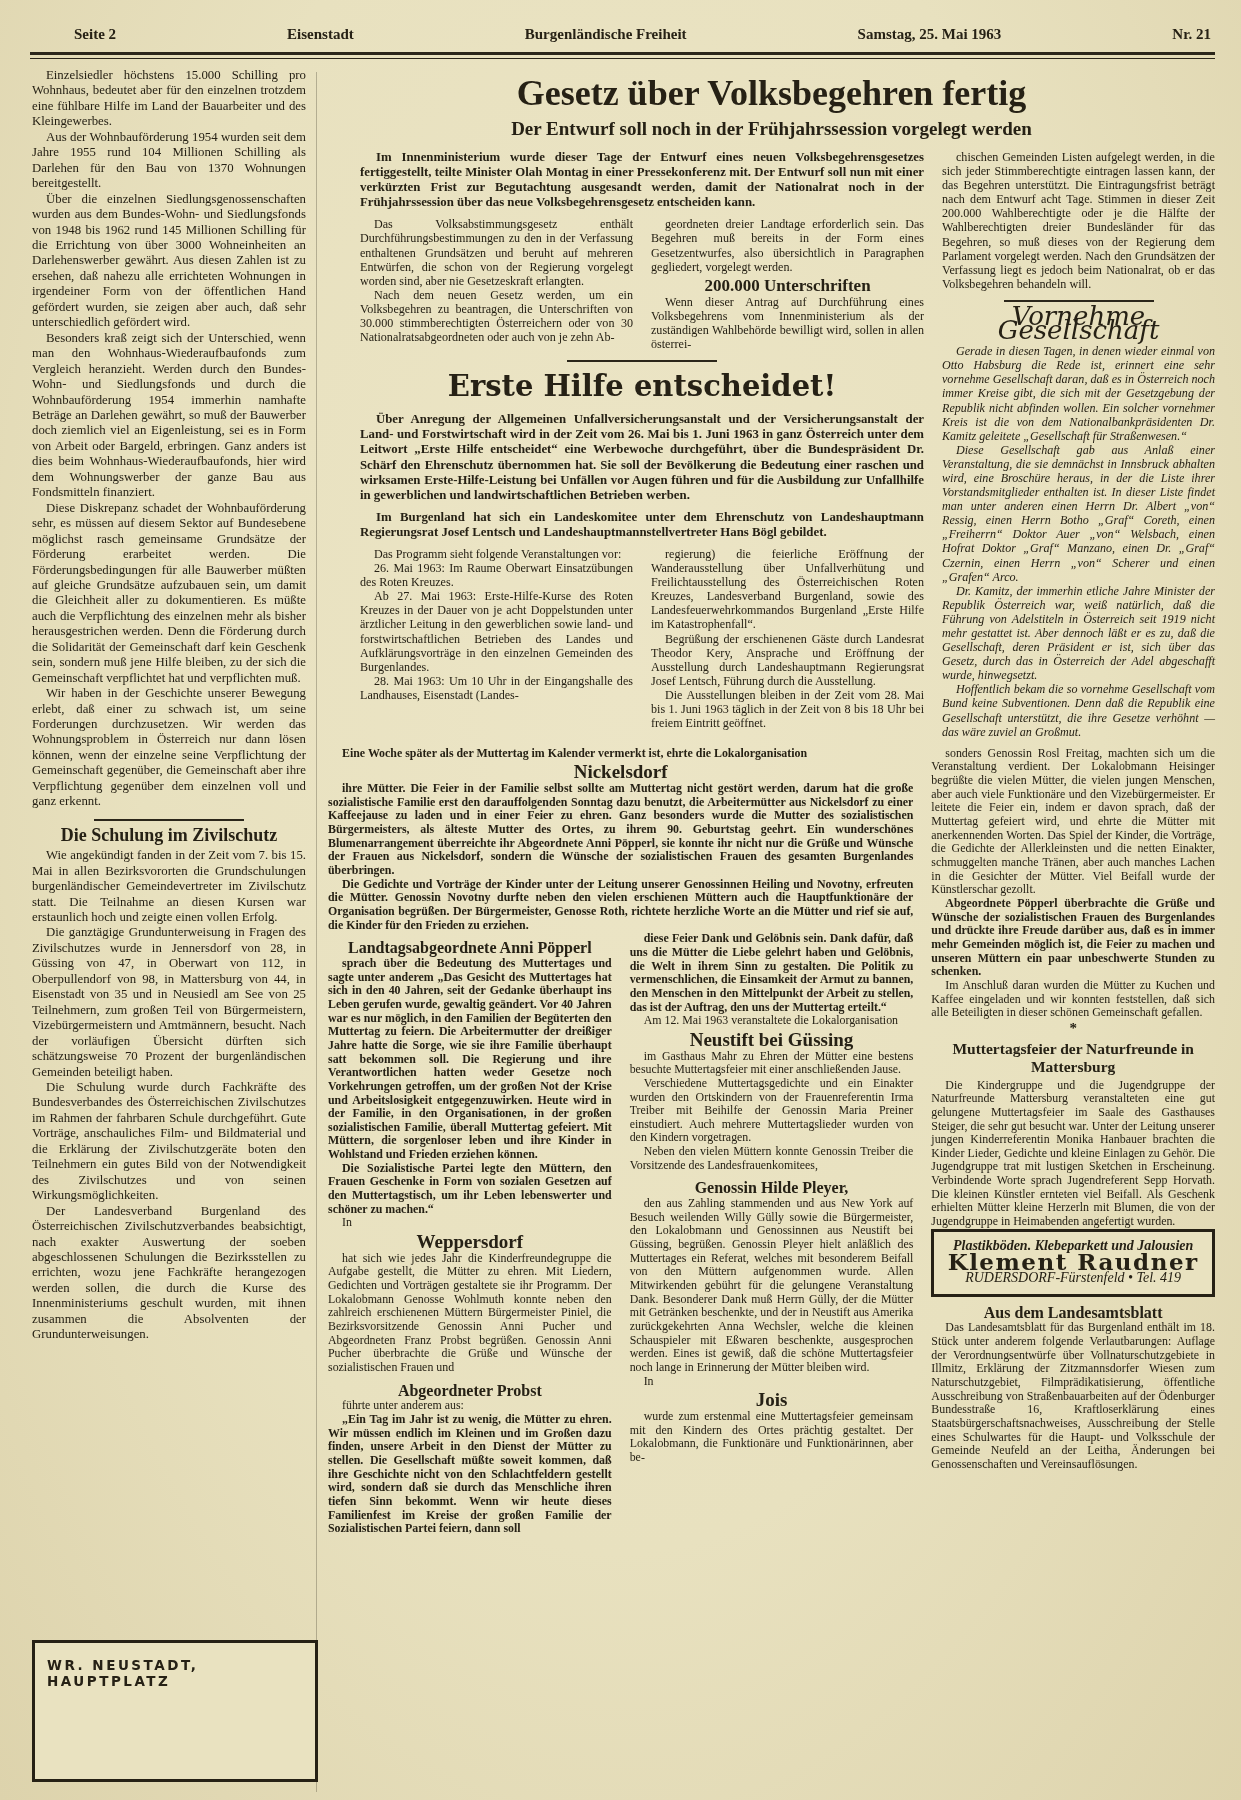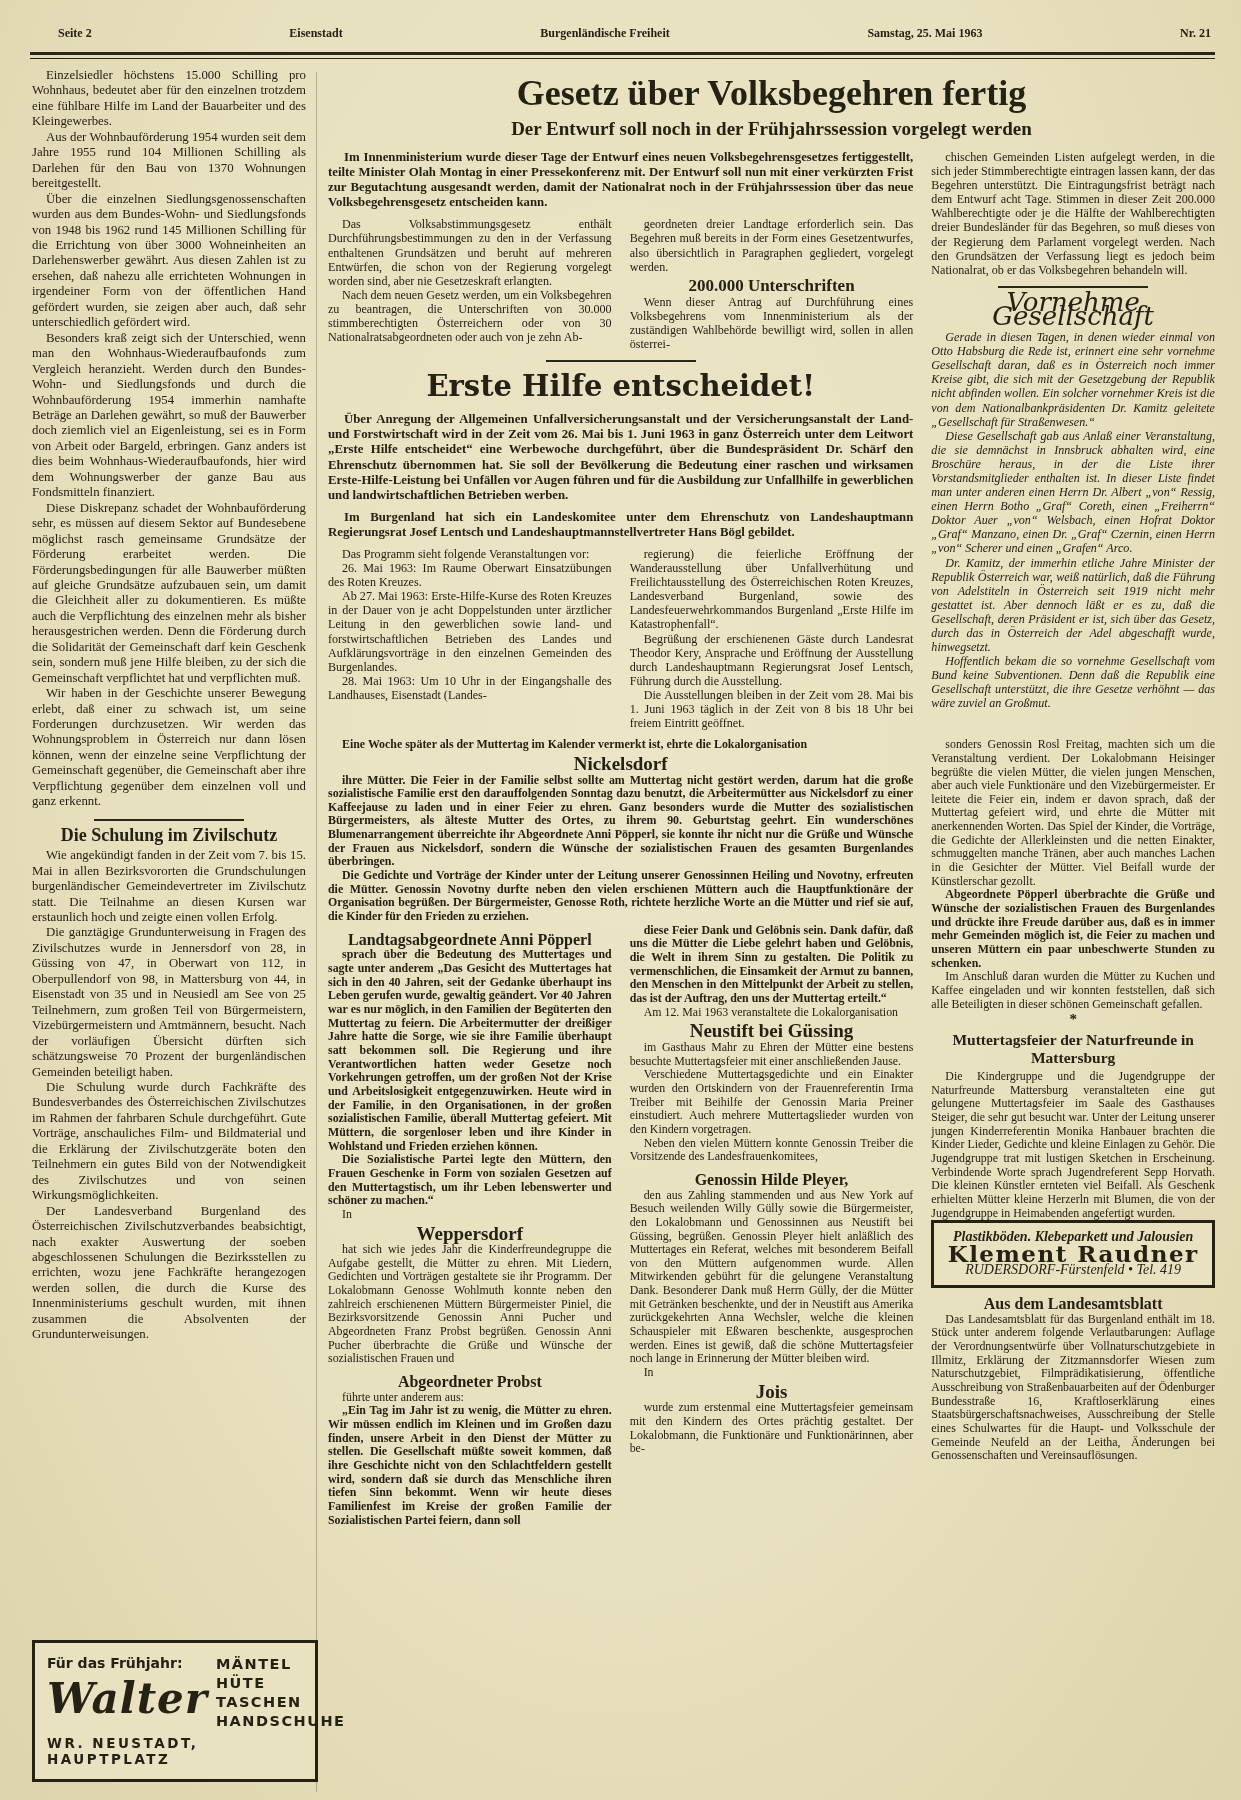--- a/index.html
+++ b/index.html
@@ -2,22 +2,22 @@
 <html><head>
 <meta charset="utf-8">
 <style>
   html,body { margin:0; padding:0; background:#6b675d; }
   .page {
     position:relative; width:1241px; height:1800px; overflow:hidden;
     background: radial-gradient(ellipse at 50% 38%, #ece5c6 0%, #e8e1bf 55%, #ddd3ac 100%);
     color:#262115; font-family:"Liberation Serif", serif;
   }
   
-  .masthead { position:absolute; left:58px; right:30px; top:26px; display:flex;
-    justify-content:space-between; align-items:baseline; font-weight:bold; font-size:12px; }
+  .masthead { position:absolute; left:74px; right:30px; top:26px; display:flex;
+    justify-content:space-between; align-items:baseline; font-weight:bold; font-size:15px; }
   .rule-double { position:absolute; left:30px; right:26px; top:52px; height:3px;
     border-top:3px solid #2b261a; border-bottom:1px solid #2b261a; }
   .vrule { position:absolute; left:316px; top:72px; bottom:8px; border-left:1px solid rgba(43,38,26,.28); }
 
   
   .content { position:absolute; top:68px; left:32px; right:26px; bottom:0;
     display:grid; grid-template-columns:274px 1fr; column-gap:22px; }
   p.para { margin:0; text-indent:14px; text-align:justify; }
   .b { font-weight:bold; }
   .short-rule { width:150px; border-top:2px solid #2b261a; margin:9px auto 7px; }
@@ -34,21 +34,21 @@
   .walter-brand { font-family:"DejaVu Serif", serif; font-style:italic; font-weight:bold;
     font-size:42px; line-height:44px; margin-top:6px; letter-spacing:1px; }
   .walter-items { font-weight:bold; font-size:14.5px; line-height:19px; letter-spacing:1.5px;
     text-align:left; white-space:pre-line; padding-top:2px; }
   .walter-address { font-weight:bold; font-size:13.5px; letter-spacing:2.5px; margin-top:4px; }
 
   
   .volks-h1 { font-family:Liberation Serif, serif; font-weight:bold; text-align:center;
     font-size:36px; line-height:46px; margin:2px 0 2px; }
   .volks-h2 { text-align:center; font-weight:bold; font-size:19px; margin:0 0 10px; }
-  .volks-grid { display:grid; grid-template-columns:1fr 1fr 1fr; column-gap:18px; }
+  .volks-grid { display:grid; grid-template-columns:1fr 1fr 1fr; column-gap:18px;margin-left:32px; }
   .volks-left { grid-column:1 / 3; }
   .volks-right { grid-column:3; font-size:12.1px; line-height:14.1px; }
   .lead { font-weight:bold; font-size:12.8px; line-height:15.1px; text-align:justify; text-indent:16px; margin:0 0 7px; }
   .cols2 { display:grid; grid-template-columns:1fr 1fr; column-gap:18px; font-size:12.1px; line-height:14.1px; }
   .h-unter { text-align:center; font-weight:bold; font-size:17px; margin:5px 0 2px; }
 
   .erste-h { font-family:"DejaVu Serif", serif; font-weight:bold; text-align:center;
     font-size:29px; margin:4px 0 9px; }
 
   .vorn-h { font-family:"DejaVu Serif", serif; font-style:italic; text-align:center;
@@ -219,26 +219,16 @@
             <div class="subhead-lg">Jois</div>
             <p class="para">wurde zum erstenmal eine Muttertagsfeier gemeinsam mit den Kindern des Ortes prächtig gestaltet. Der Lokalobmann, die Funktionäre und Funktionärinnen, aber be-</p>
           </div>
 
         </div>
       </div>
     </div>
   </div>
 
   <div class="walter-ad">
-    <div class="walter-grid">
-      <div>
-        <div class="walter-intro">Für das Frühjahr:</div>
-        <div class="walter-brand">Walter</div>
-      </div>
-      <div class="walter-items">MÄNTEL
-HÜTE
-TASCHEN
-HANDSCHUHE</div>
-    </div>
     <div class="walter-address">WR. NEUSTADT, HAUPTPLATZ</div>
   </div>
 
 </div>
 
 </body></html>

